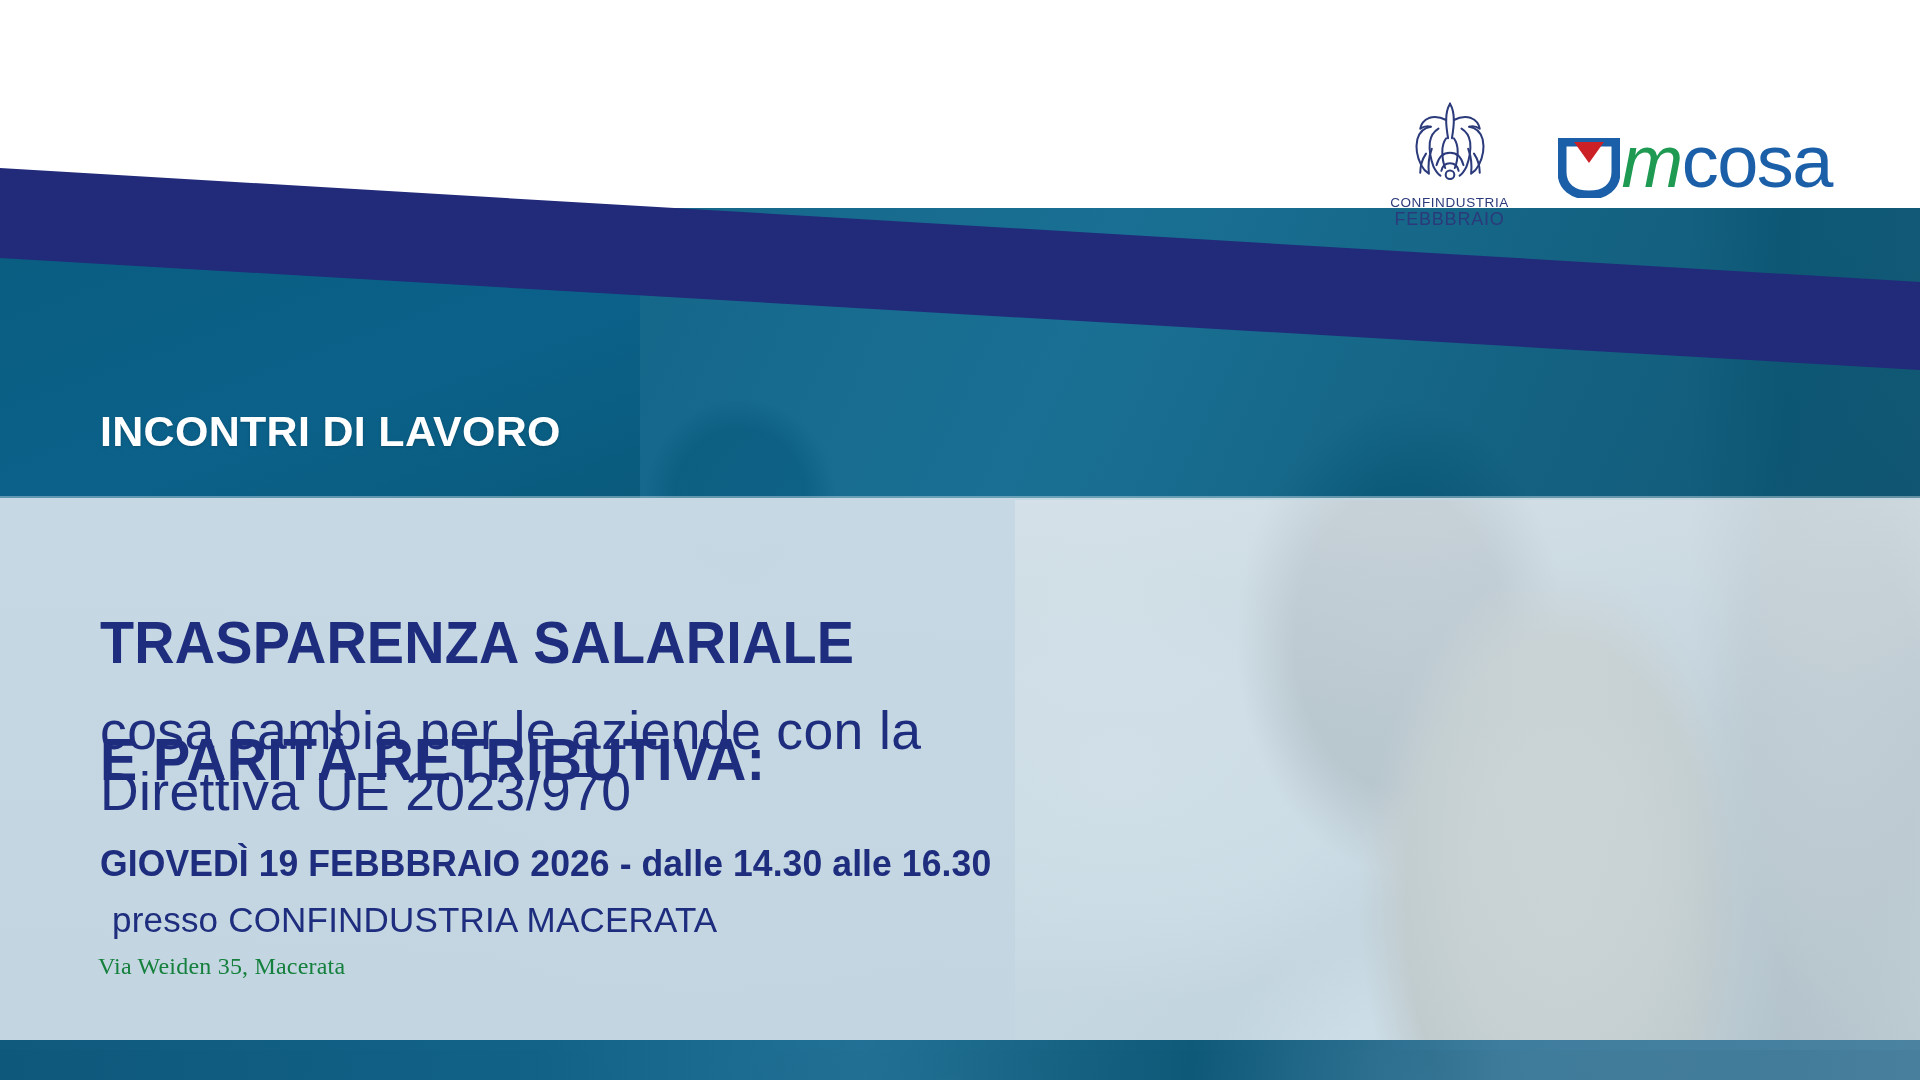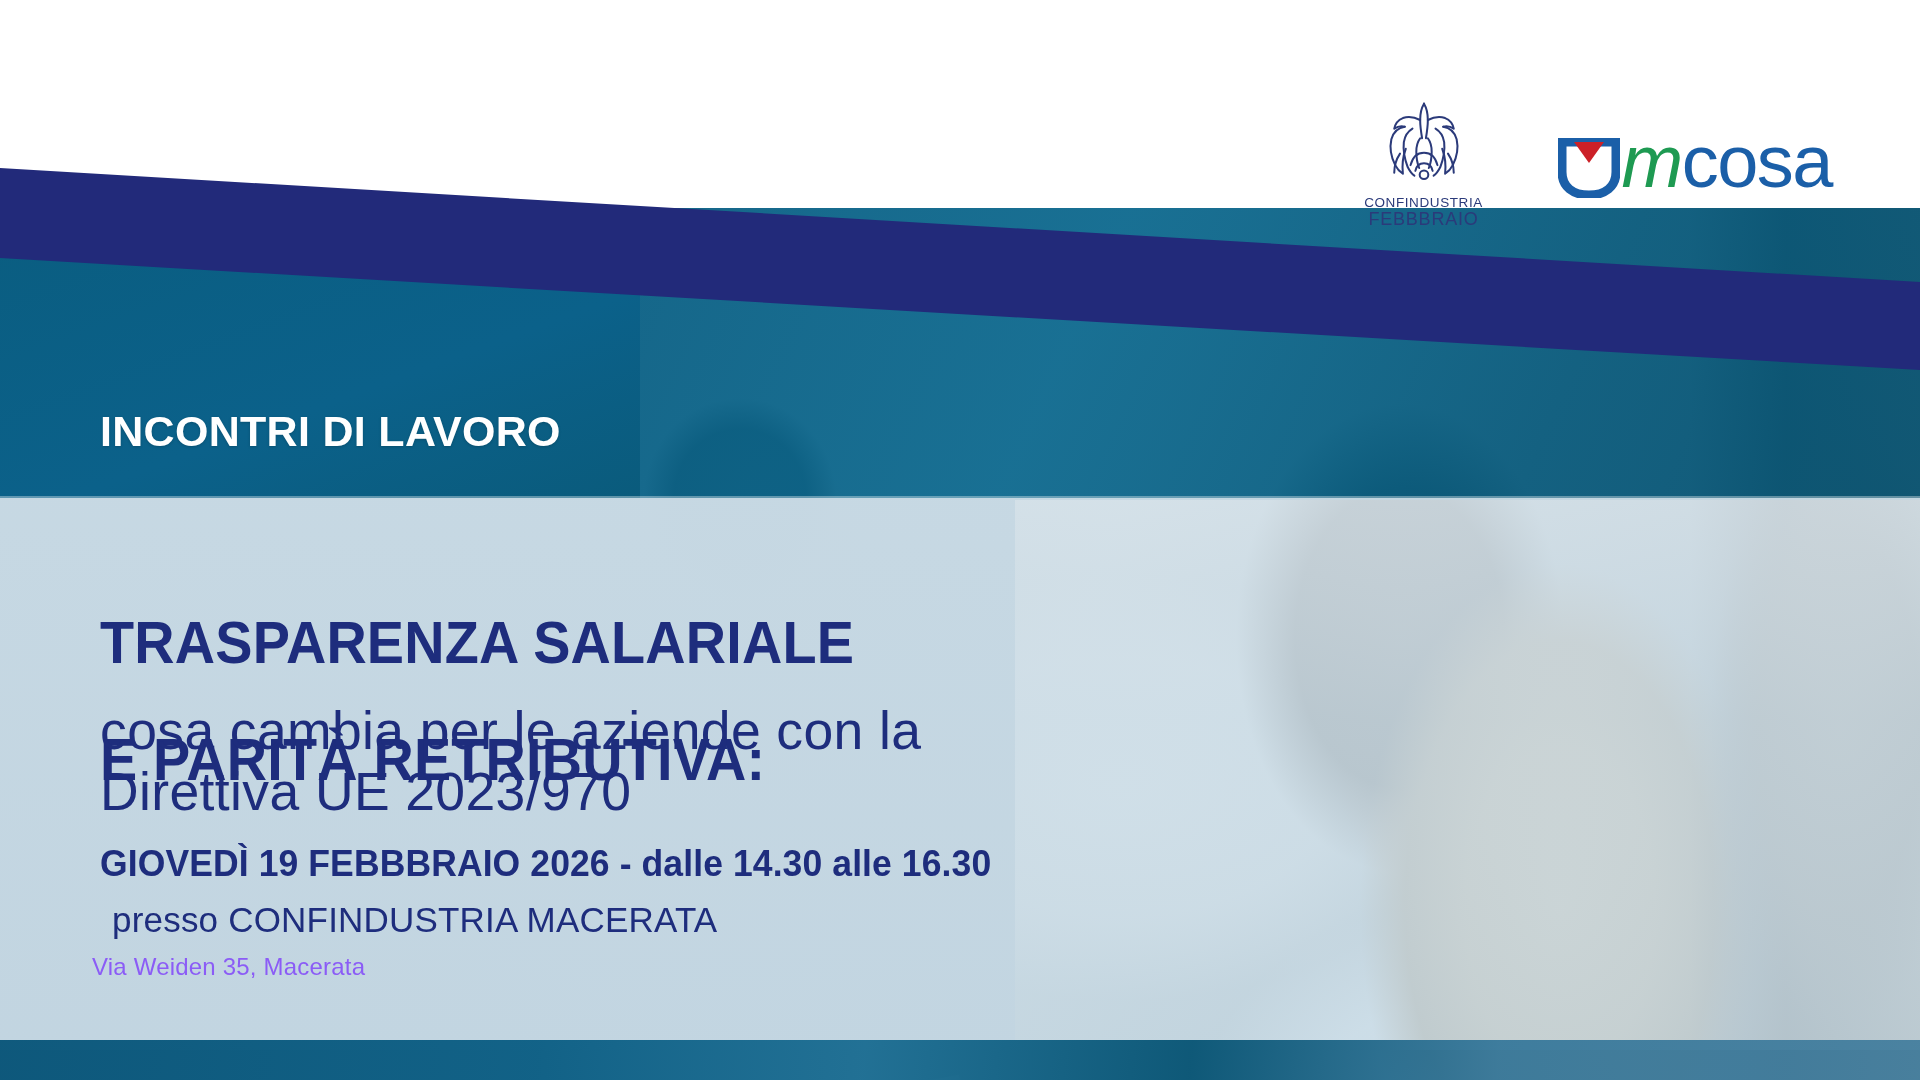--- a/index.html
+++ b/index.html
@@ -72,21 +72,21 @@
   }
 
   
   .bottom-strip {
     position:absolute; left:0; bottom:0; width:1920px; height:40px;
     background:linear-gradient(95deg,#0a567a 0%, #0d5f85 28%, #1d6e93 45%, #0a5676 62%, #3a7a9c 78%, #47809f 100%);
     opacity:.97;
   }
 
   
-  .logo-row { position:absolute; right:88px; top:96px; display:flex; align-items:center; gap:74px; }
+  .logo-row { position:absolute; right:88px; top:96px; display:flex; align-items:center; gap:48px; }
 
   .confindustria { display:flex; flex-direction:column; align-items:center; width:120px; }
   .conf-mark { width:96px; height:96px; }
   .conf-text { margin-top:4px; text-align:center; line-height:1.06; color:#2b3a7a; }
   .conf-text .l1 { font-size:13.5px; letter-spacing:.6px; }
   .conf-text .l2 { font-size:18px; letter-spacing:.8px; }
 
   .ojm { display:flex; align-items:flex-end; }
   .ojm-word { font-size:74px; font-weight:400; letter-spacing:-1.5px; line-height:.9; }
   .ojm-blue { color:#1b5fa8; }
@@ -121,22 +121,22 @@
     position:absolute; left:100px; top:843px;
     color:#1e2d7d; font-weight:bold; font-size:37px; letter-spacing:.1px;
     transform:scaleX(.96); transform-origin:left top; white-space:nowrap;
   }
 
   .venue {
     position:absolute; left:112px; top:900px;
     color:#1e2d7d; font-weight:400; font-size:35px; letter-spacing:.2px;
   }
   .address {
-    position:absolute; left:92px; top:953px;
-    color:#8b5cf6; font-weight:400; font-size:24px; letter-spacing:.2px;
+    position:absolute; left:98px; top:953px;
+    color:#15803d; font-weight:400; font-size:24px; letter-spacing:.2px;font-family:Liberation Serif, serif;
   }
 </style>
 </head>
 <body>
 
 <div class="poster">
 
   <div class="photo">
     <div class="paper-sheet"></div>
   </div>

